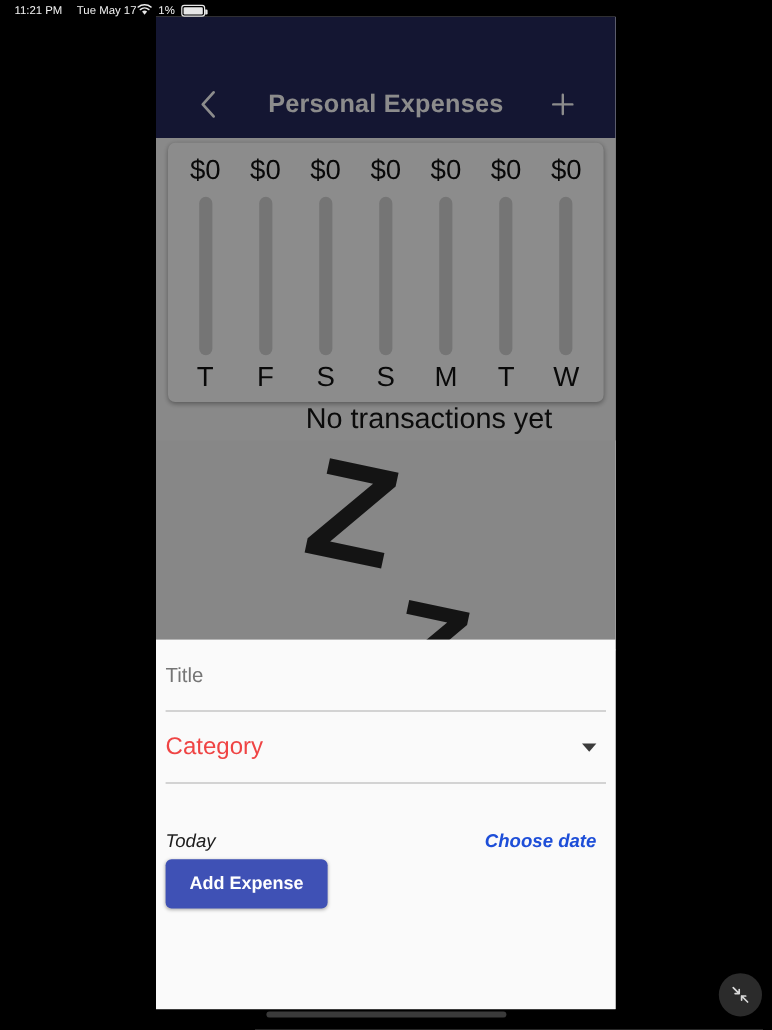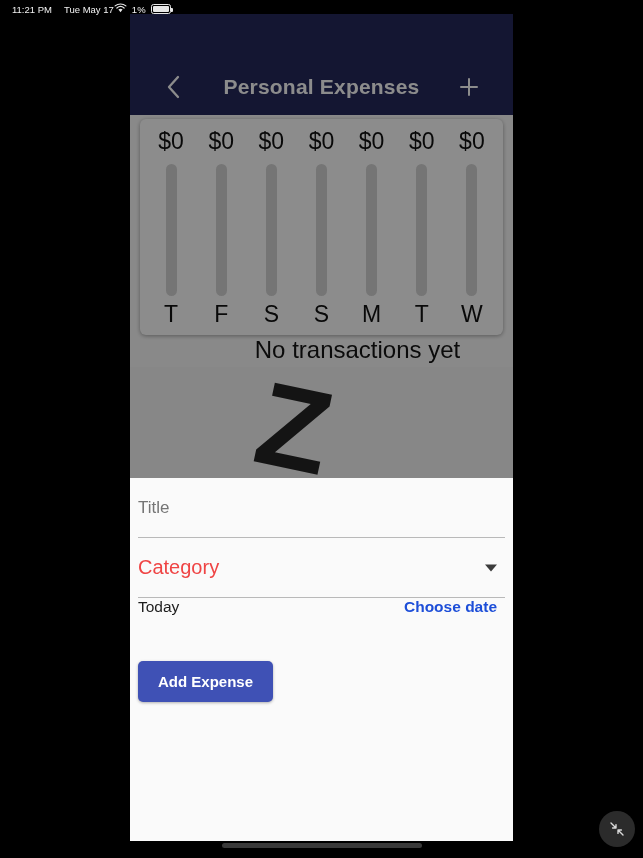--- a/index.html
+++ b/index.html
@@ -210,21 +210,21 @@
     font-size: 104px;
     transform: rotate(12deg);
   }
 
   
   .sheet {
     position: absolute;
     left: 0;
     bottom: 0;
     width: 383px;
-    height: 363px;
+    height: 308px;
     background: #fafafa;
     z-index: 20;
     padding: 0 8px;
     box-sizing: border-box;
   }
   .field {
     position: relative;
     height: 59px;
     margin: 0 0 0 0;
     border-bottom: 1px solid #b9b9b9;
@@ -253,22 +253,23 @@
     top: 50%;
     transform: translateY(-50%);
     width: 0; height: 0;
     border-left: 6px solid transparent;
     border-right: 6px solid transparent;
     border-top: 7px solid #3b3b3b;
   }
   .date-row {
     height: 58px;
     display: flex;
-    align-items: flex-start;
+    align-items: flex-end;
     justify-content: space-between;
+    font-style: italic;
   }
   .date-text {
     font-size: 15.5px;
     color: #1d1d1d;
   }
   .choose-date {
     font-size: 15.5px;
     font-weight: bold;
     color: #1d4ed8;
     padding-right: 8px;

